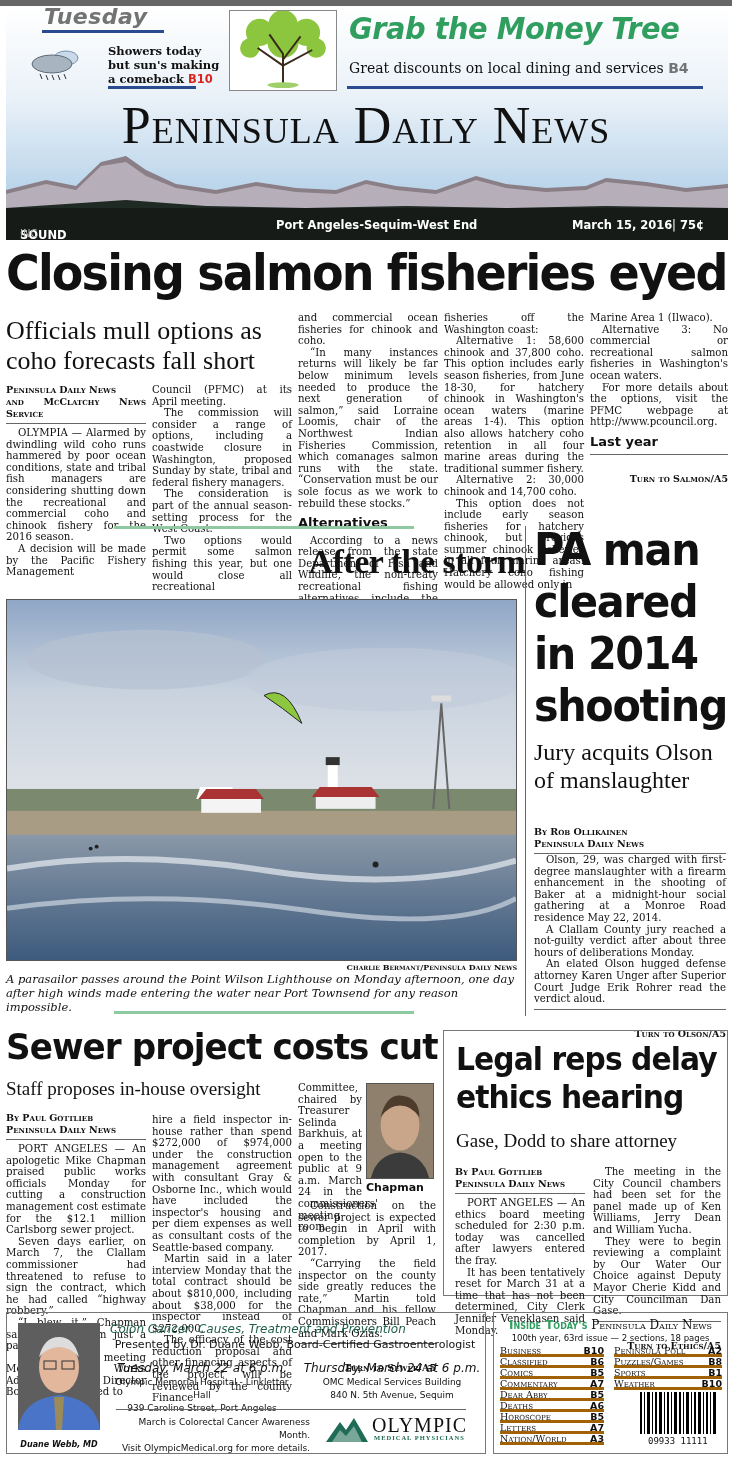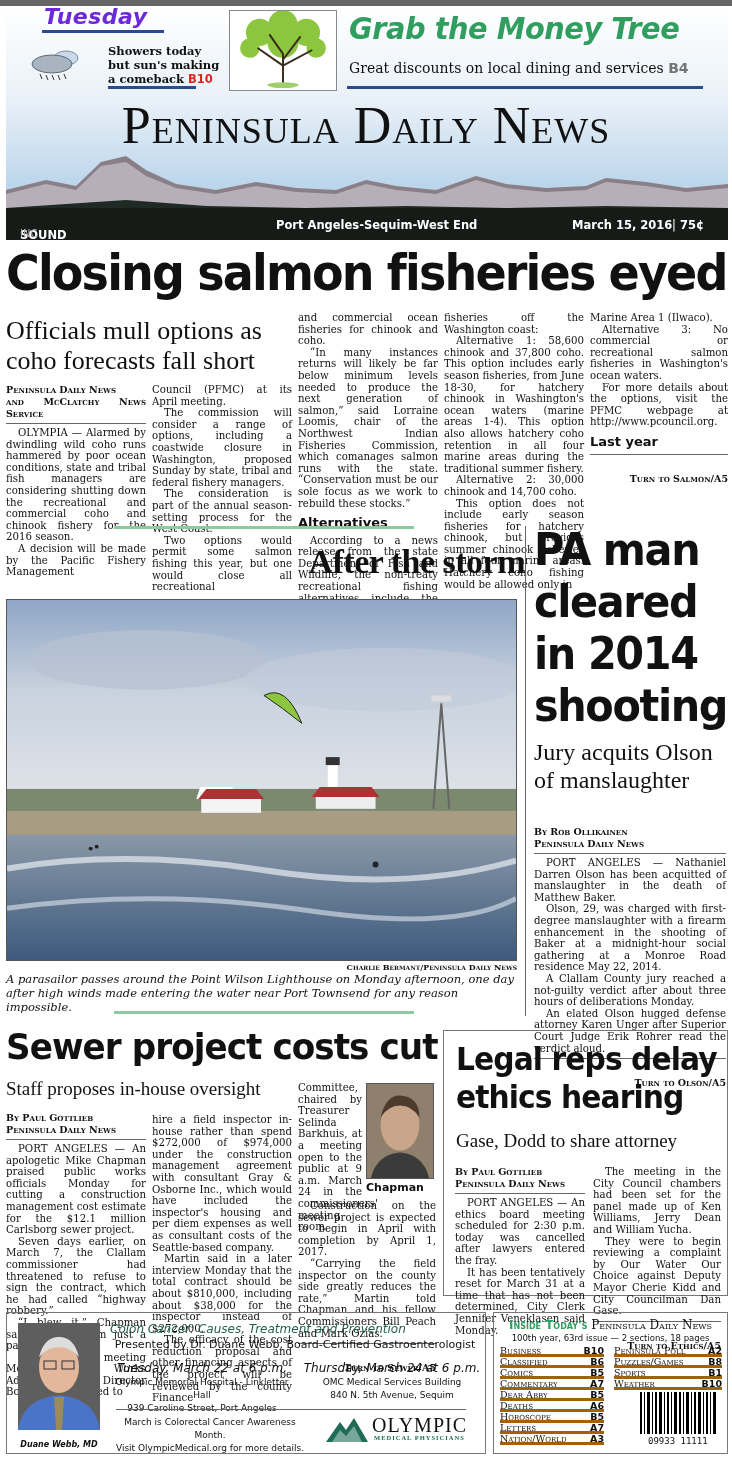--- a/index.html
+++ b/index.html
@@ -1,20 +1,20 @@
 <!DOCTYPE html>
 <html><head>
 <meta charset="utf-8">
 <style>
 *{box-sizing:border-box;margin:0;padding:0}
 body{width:732px;height:1458px;background:#fff;font-family:"DejaVu Serif",serif;color:#111;position:relative;overflow:hidden}
 .abs{position:absolute}
 .topbar{left:0;top:0;width:732px;height:6px;background:#666}
 .masthead{left:6px;top:6px;width:722px;height:234px;background:linear-gradient(#fff 0%,#e9f1f8 40%,#b8d3ea 80%,#a9c9e6 100%)}
-.day{left:44px;top:4px;font-family:"DejaVu Sans",sans-serif;font-style:italic;font-weight:bold;font-size:22px;color:#6d28d9;letter-spacing:0.5px}
+.day{left:44px;top:4px;font-family:"DejaVu Sans",sans-serif;font-style:italic;font-weight:bold;font-size:22px;color:#737373;letter-spacing:0.5px}
 .day-ul{left:42px;top:30px;width:122px;height:3px;background:#2a4b8f}
 .cloud{left:28px;top:44px;width:56px;height:40px}
 .wx{left:108px;top:44px;font-size:11.5px;line-height:14px;font-weight:bold;color:#111}
 .wx .pg{color:#d9261c;font-family:"DejaVu Sans",sans-serif}
 .wx-ul{left:108px;top:86px;width:88px;height:3px;background:#2a4b8f}
 .tree{left:229px;top:10px;width:108px;height:81px;border:1px solid #888;background:#fff}
 .promo-h{left:349px;top:10px;font-family:"DejaVu Sans",sans-serif;font-style:italic;font-weight:bold;font-size:31px;color:#2f9e5e;letter-spacing:-0.5px;transform:scaleX(0.93);transform-origin:left}
 .promo-s{left:349px;top:60px;font-size:14px;color:#111}
 .promo-s .pg{color:#737373;font-weight:bold;font-family:"DejaVu Sans",sans-serif}
 .promo-ul{left:347px;top:86px;width:356px;height:3px;background:#2a4b8f}
@@ -48,21 +48,21 @@
 .legal-h{left:456px;top:1040px;font-family:"DejaVu Sans",sans-serif;font-weight:bold;font-size:32px;line-height:38px;letter-spacing:-1px;transform:scaleX(0.93);transform-origin:left;white-space:nowrap}
 .legal-deck{left:456px;top:1130px;font-family:"Liberation Serif",serif;font-size:19px}
 .ad{left:6px;top:1312px;width:480px;height:142px;border:1px solid #777}
 .ad-photo{left:18px;top:1323px;width:82px;height:107px;background:#6b6b6b;overflow:hidden}
 .ad-photo-cap{left:18px;top:1440px;width:82px;text-align:center;font-style:italic;font-size:8px;font-weight:bold;font-family:"DejaVu Sans",sans-serif}
 .ad-title{left:110px;top:1322px;width:370px;text-align:left;font-style:italic;font-family:"DejaVu Sans",sans-serif;font-size:12px;color:#1f5e4a}
 .ad-sub{left:110px;top:1338px;width:370px;text-align:center;font-family:"DejaVu Sans",sans-serif;font-size:11px}
 .ad-ev{font-family:"DejaVu Sans",sans-serif;text-align:center;font-size:9px;line-height:13px}
 .ad-ev b{font-style:italic;font-weight:normal;font-size:12px;display:block;line-height:16px}
 .ad-rule{left:116px;top:1409px;width:350px;height:1px;background:#666}
-.ad-note{left:110px;top:1416px;width:200px;text-align:center;font-family:"DejaVu Sans",sans-serif;font-size:9px;line-height:13px}
+.ad-note{left:110px;top:1416px;width:200px;text-align:right;font-family:"DejaVu Sans",sans-serif;font-size:9px;line-height:13px}
 .logo{left:326px;top:1414px;width:160px;height:30px}
 .index{left:493px;top:1312px;width:235px;height:142px;border:1px solid #777}
 .idx-title{left:493px;top:1318px;width:235px;text-align:center;font-size:12px;font-variant:small-caps}
 .idx-title .g{color:#2f9e5e;font-weight:bold;font-family:"DejaVu Sans",sans-serif}
 .idx-sub{left:493px;top:1333px;width:235px;text-align:center;font-family:"DejaVu Sans",sans-serif;font-size:8.5px}
 .idx-list{font-size:9.5px;font-variant:small-caps}
 .idx-row{display:flex;justify-content:space-between;border-bottom:3px solid #a16207;height:11px;line-height:10px}
 .idx-row .p{font-weight:bold;font-family:"DejaVu Sans",sans-serif}
 .barcode{left:636px;top:1392px;width:86px;height:52px}
 </style>
@@ -206,21 +206,20 @@
 <div class="abs pa-h">
   <div>PA man</div>
     <div>cleared</div>
     <div>in 2014</div>
     <div>shooting</div>
 </div>
 <div class="abs pa-deck" style="width:190px">Jury acquits Olson of manslaughter</div>
 <div class="col" style="left:534px;top:826px;width:192px">
   <div class="credit">By Rob Ollikainen</div>
   <div class="credit credit-ul">Peninsula Daily News</div>
-  <p style="margin-top:3px">PORT ANGELES — Nathaniel Darren Olson has been acquitted of manslaughter in the death of Matthew Baker.</p>
   <p>Olson, 29, was charged with first-degree manslaughter with a firearm enhancement in the shooting of Baker at a midnight-hour social gathering at a Monroe Road residence May 22, 2014.</p>
   <p>A Clallam County jury reached a not-guilty verdict after about three hours of deliberations Monday.</p>
   <p>An elated Olson hugged defense attorney Karen Unger after Superior Court Judge Erik Rohrer read the verdict aloud.</p>
   <div class="turn">Turn to Olson/A5</div>
 </div>
 
 <div class="abs sewer-h">Sewer project costs cut</div>
 <div class="abs sewer-deck">Staff proposes in-house oversight</div>
 <div class="col" style="left:6px;top:1112px;width:140px">
   <div class="credit">By Paul Gottlieb</div>

